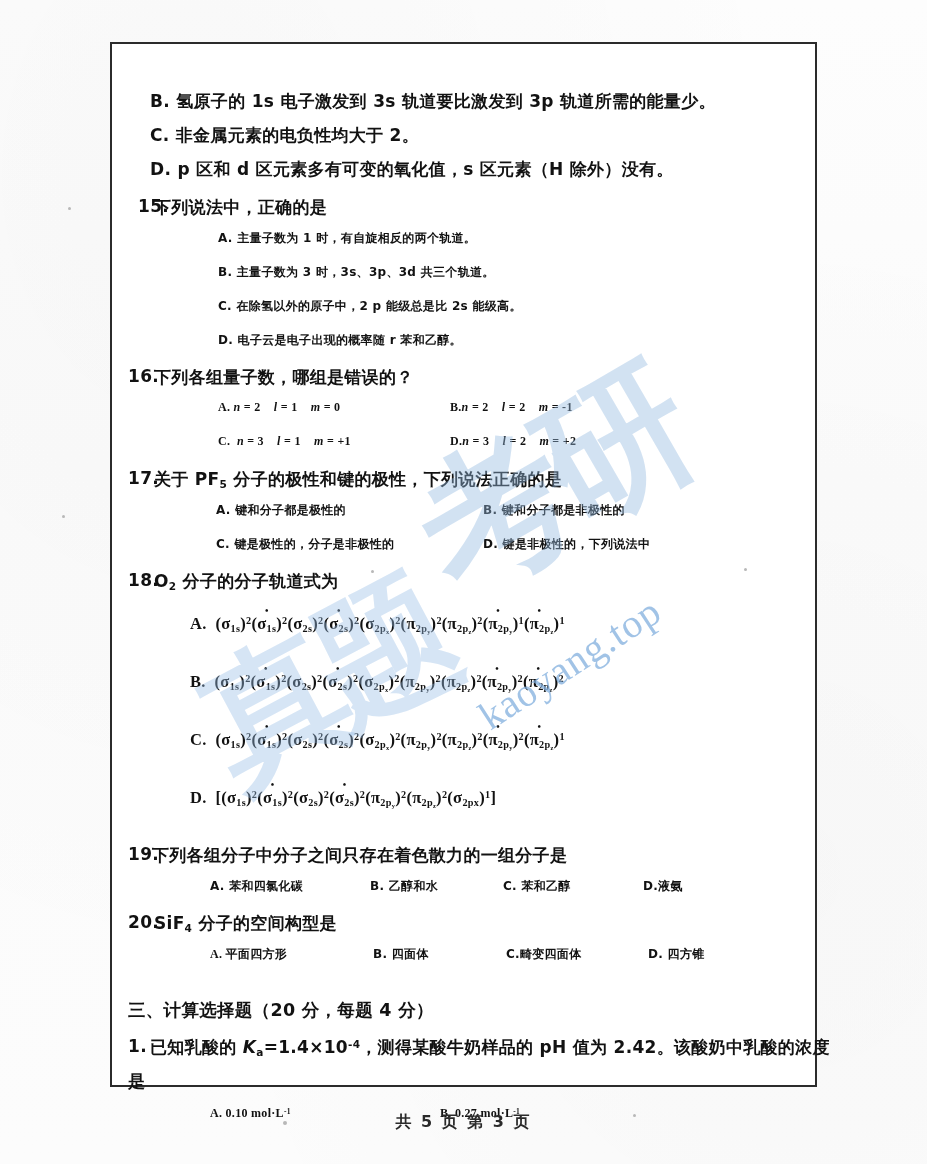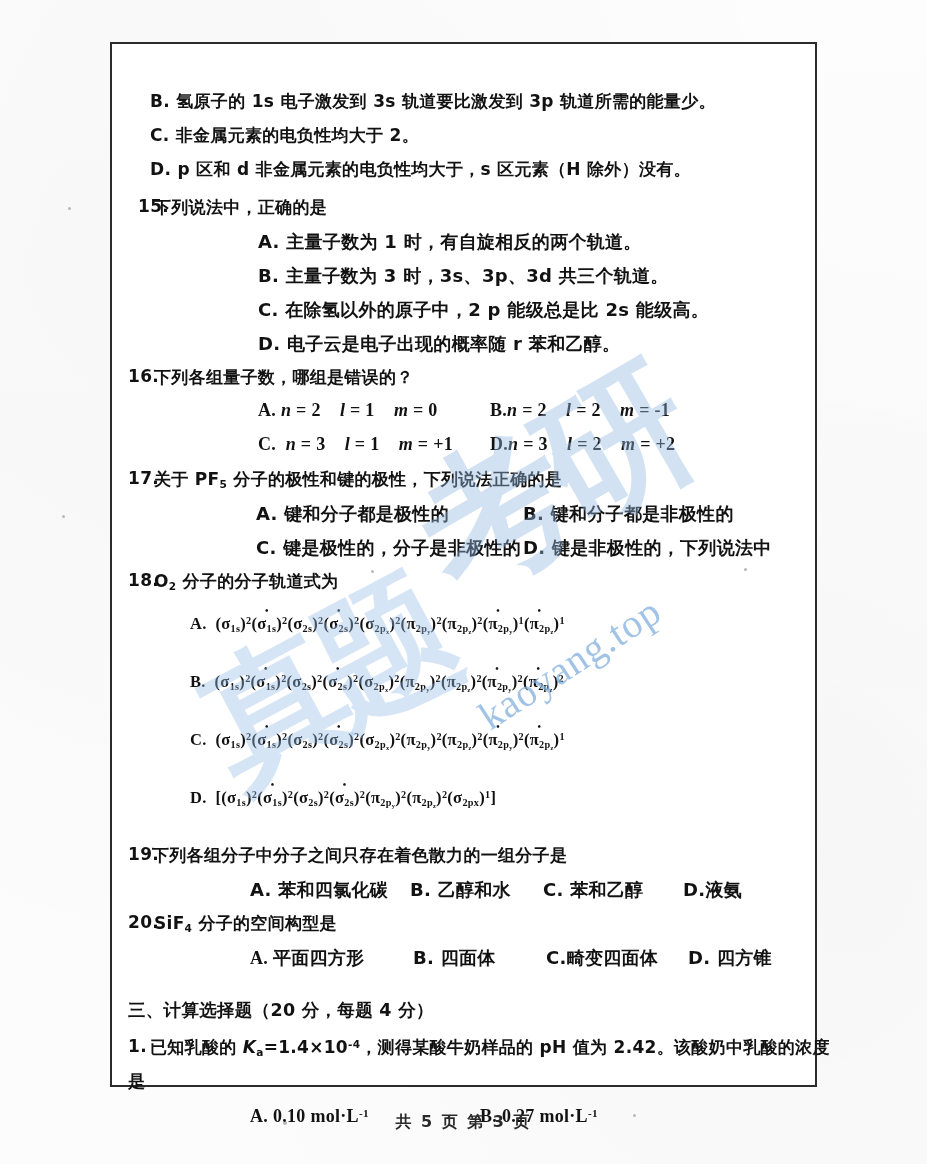--- a/index.html
+++ b/index.html
@@ -99,21 +99,21 @@
     white-space: nowrap;
     font-weight: bold;
     color: #121212;
     letter-spacing: 0.3px;
   }
   .zh {
     font-family: "DejaVu Sans", "Liberation Sans", sans-serif;
     font-weight: bold;
   }
   .q { font-size: 17px; }
-  .opt { font-size: 18px; margin-left: 40px; }
+  .opt { font-size: 12px; }
   .mo { font-size: 16.5px; font-family: "Liberation Serif", serif; font-weight: bold; }
 
   sub { font-size: 0.62em; vertical-align: -0.28em; font-weight: bold; }
   sup { font-size: 0.62em; vertical-align: 0.46em; font-weight: bold; }
   i { font-style: italic; }
 
   .star { position: relative; }
   .star::after {
     content: "\2022";
     position: absolute;
@@ -152,21 +152,21 @@
 <div class="speck" style="left:62px; top:515px; width:3px; height:3px;"></div>
 <div class="speck" style="left:283px; top:1121px; width:4px; height:4px;"></div>
 <div class="speck" style="left:633px; top:1114px; width:3px; height:3px;"></div>
 <div class="speck" style="left:744px; top:568px; width:3px; height:3px;"></div>
 <div class="speck" style="left:371px; top:570px; width:3px; height:3px;"></div>
 
 <div class="content">
 
   <div class="line q zh" style="left:22px; top:42px;">B. 氢原子的 1s 电子激发到 3s 轨道要比激发到 3p 轨道所需的能量少。</div>
   <div class="line q zh" style="left:22px; top:76px;">C. 非金属元素的电负性均大于 2。</div>
-  <div class="line q zh" style="left:22px; top:110px;">D. p 区和 d 非金属元素的电负性均大于，s 区元素（H 除外）没有。</div>
+  <div class="line q zh" style="left:22px; top:110px;">D. p 区和 d 区元素多有可变的氧化值，s 区元素（H 除外）没有。</div>
 
   <div class="line q zh" style="left:4px; top:148px;margin-left:6px;">15.</div>
   <div class="line q zh" style="left:26px; top:148px;">下列说法中，正确的是</div>
   <div class="line opt zh" style="left:90px; top:182px;">A.  主量子数为 1 时，有自旋相反的两个轨道。</div>
   <div class="line opt zh" style="left:90px; top:216px;">B.  主量子数为 3 时，3s、3p、3d 共三个轨道。</div>
   <div class="line opt zh" style="left:90px; top:250px;">C.  在除氢以外的原子中，2 p 能级总是比 2s 能级高。</div>
   <div class="line opt zh" style="left:90px; top:284px;">D.  电子云是电子出现的概率随 r 苯和乙醇。</div>
 
   <div class="line q zh" style="left:0px; top:318px;">16.</div>
   <div class="line q zh" style="left:26px; top:318px;">下列各组量子数，哪组是错误的？</div>

